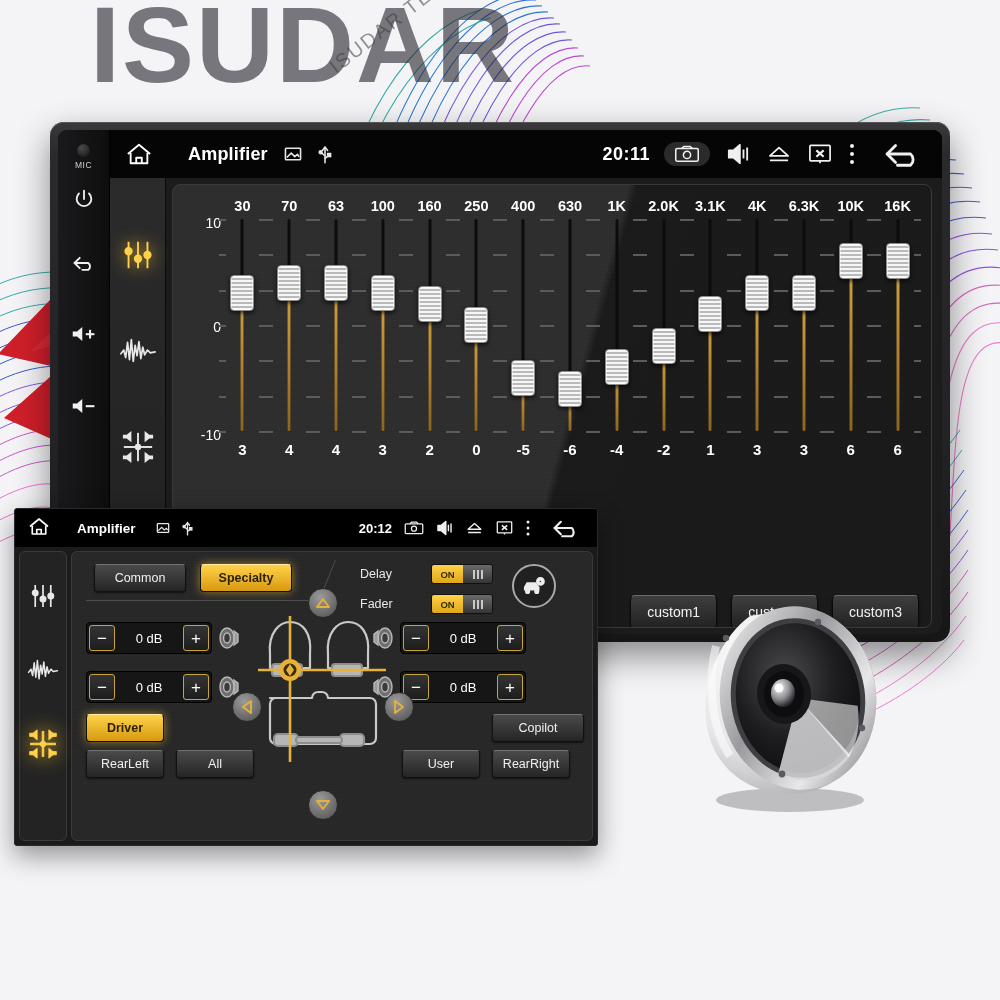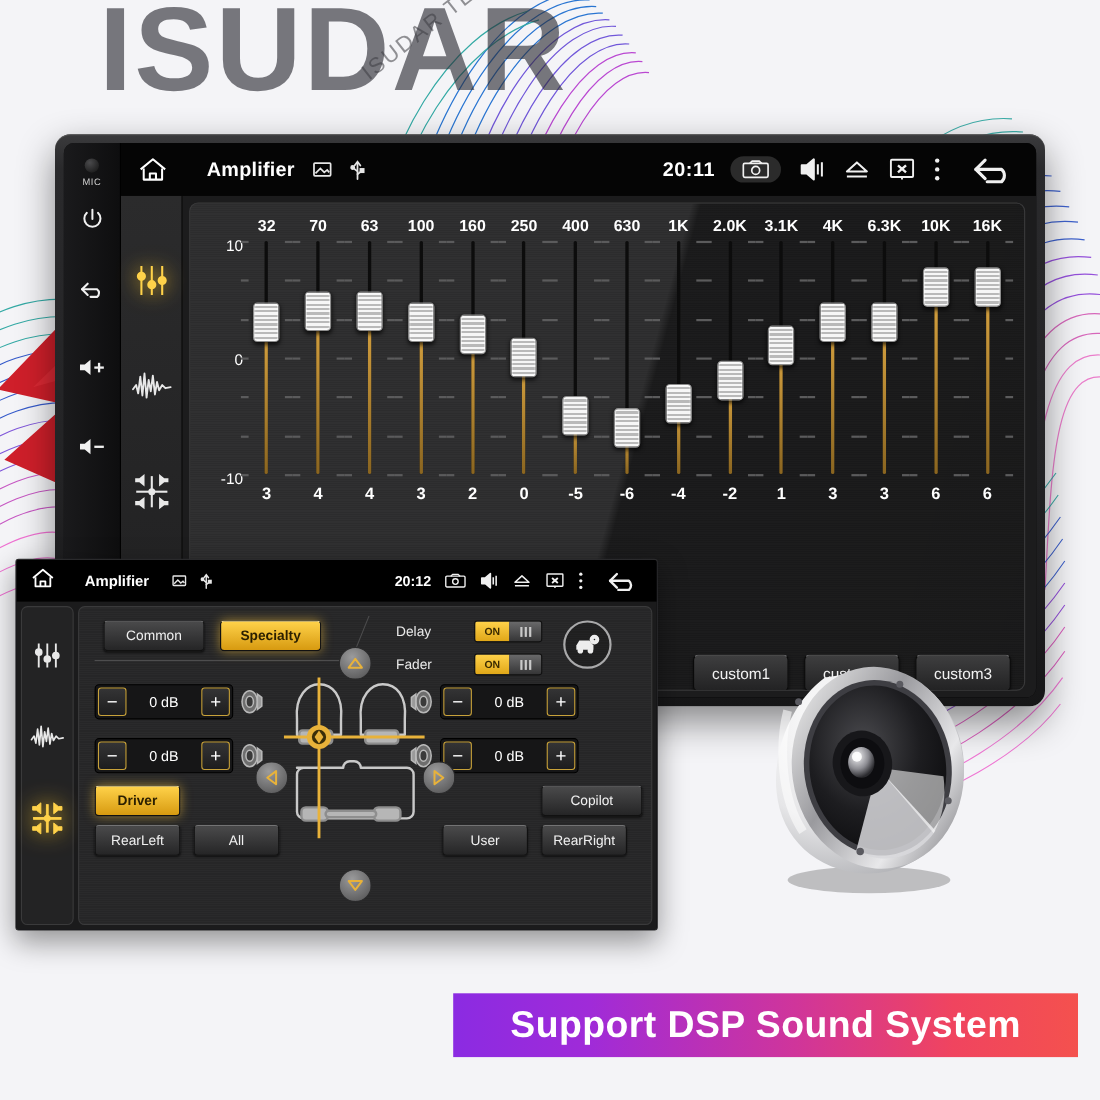--- a/index.html
+++ b/index.html
@@ -509,21 +509,21 @@
             <div id="eq-panel">
 
               <div id="eq-axis">
                 <span class="axis-lbl" style="top:-4px">10</span>
                 <span class="axis-lbl" style="top:100px">0</span>
                 <span class="axis-lbl" style="top:208px">-10</span>
               </div>
 
               <div id="eq-grid">
                   <div class="eq-col">
-                    <div class="eq-freq">32</div>
+                    <div class="eq-freq">30</div>
                     <div class="eq-track-wrap">
                       <div class="eq-track"></div>
                       <div class="eq-fill" style="height: 137.8px;"></div>
                       <div class="eq-ticks">
                         <div class="eq-tick" style="top: 0px;">
                           <i></i>
                           <i></i>
                         </div>
                         <div class="eq-tick" style="top: 35.3333px;">
                           <i></i>
@@ -1400,17 +1400,14 @@
     <circle cx="89" cy="102" r="4.5" fill="#fff" opacity=".9"></circle>
     <g fill="#5a5a60">
       <circle cx="128" cy="36" r="3.2"></circle>
         <circle cx="36" cy="52" r="3.2"></circle>
         <circle cx="172" cy="142" r="3.2"></circle>
         <circle cx="92" cy="188" r="3.4"></circle>
     </g>
     <path d="M26 60 C 18 92, 20 140, 40 170" stroke="#ffffff" stroke-width="8" fill="none" opacity=".55"></path>
   </svg>
 
-  <div id="banner">
-    <span id="banner-text">Support DSP Sound System</span>
-  </div>
 
 </div>
 
 </body></html>

